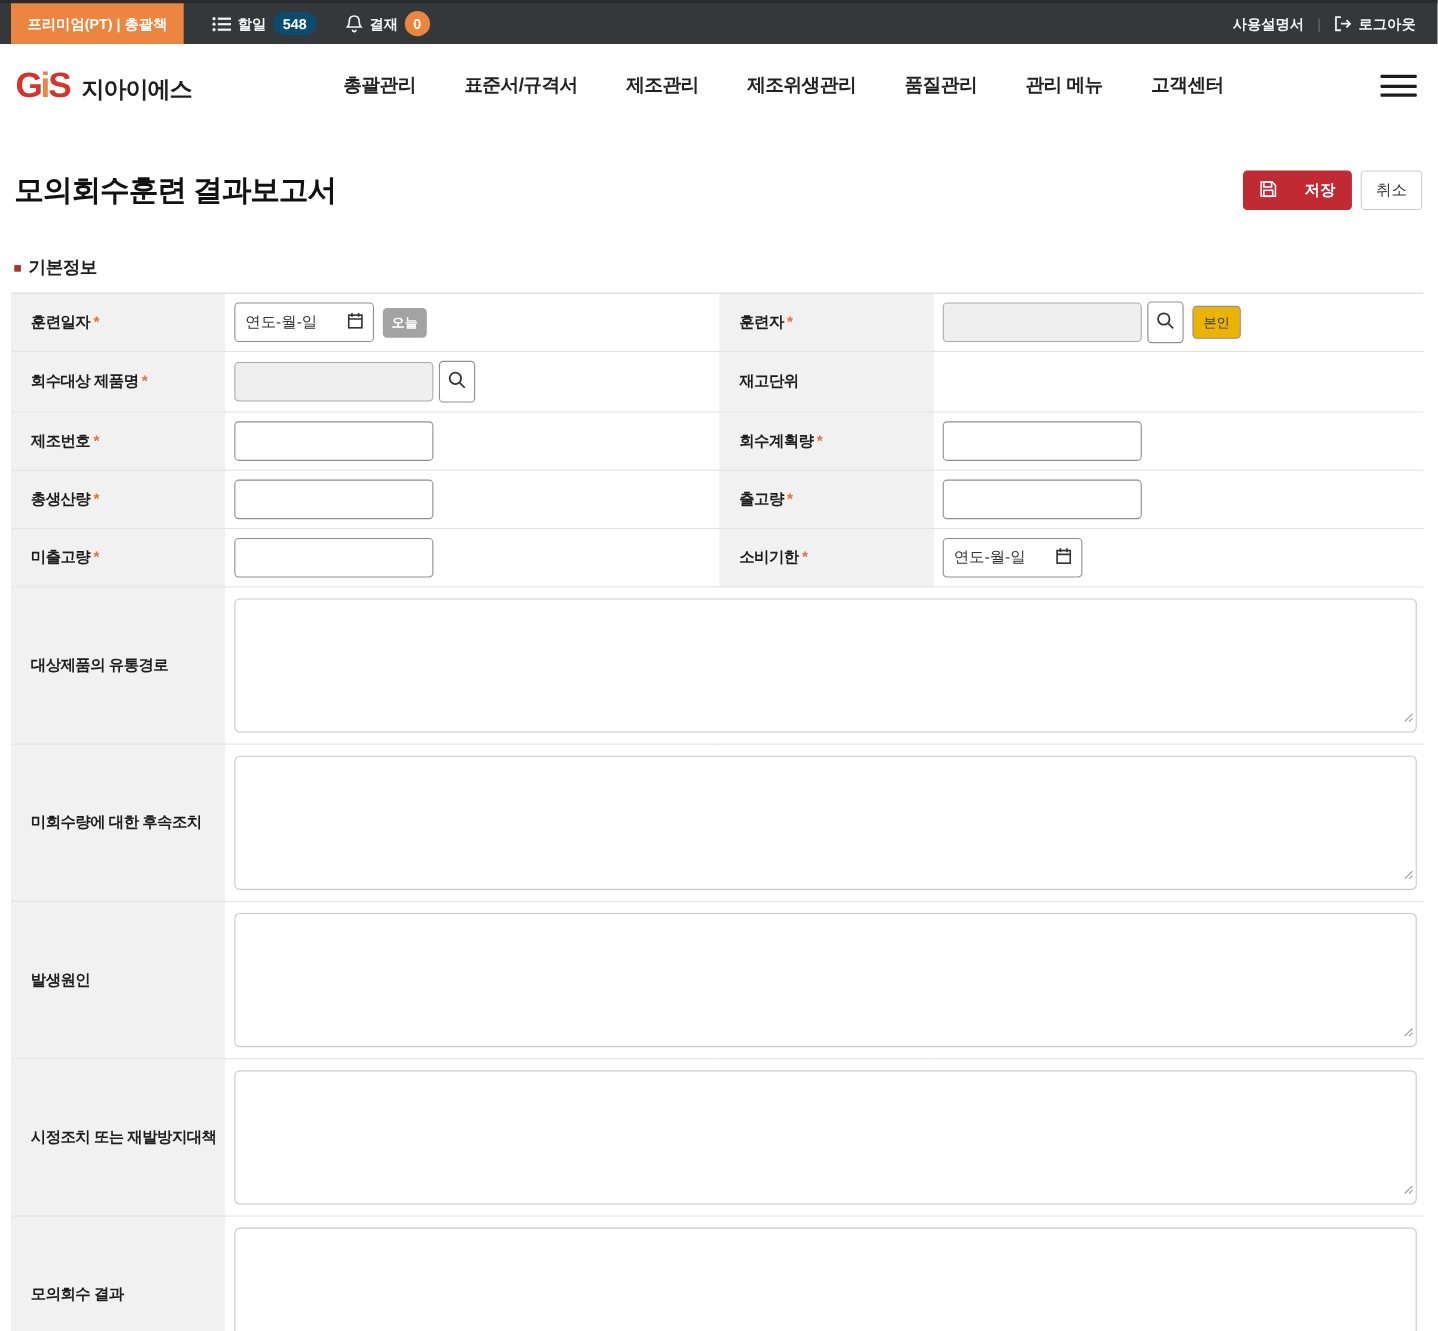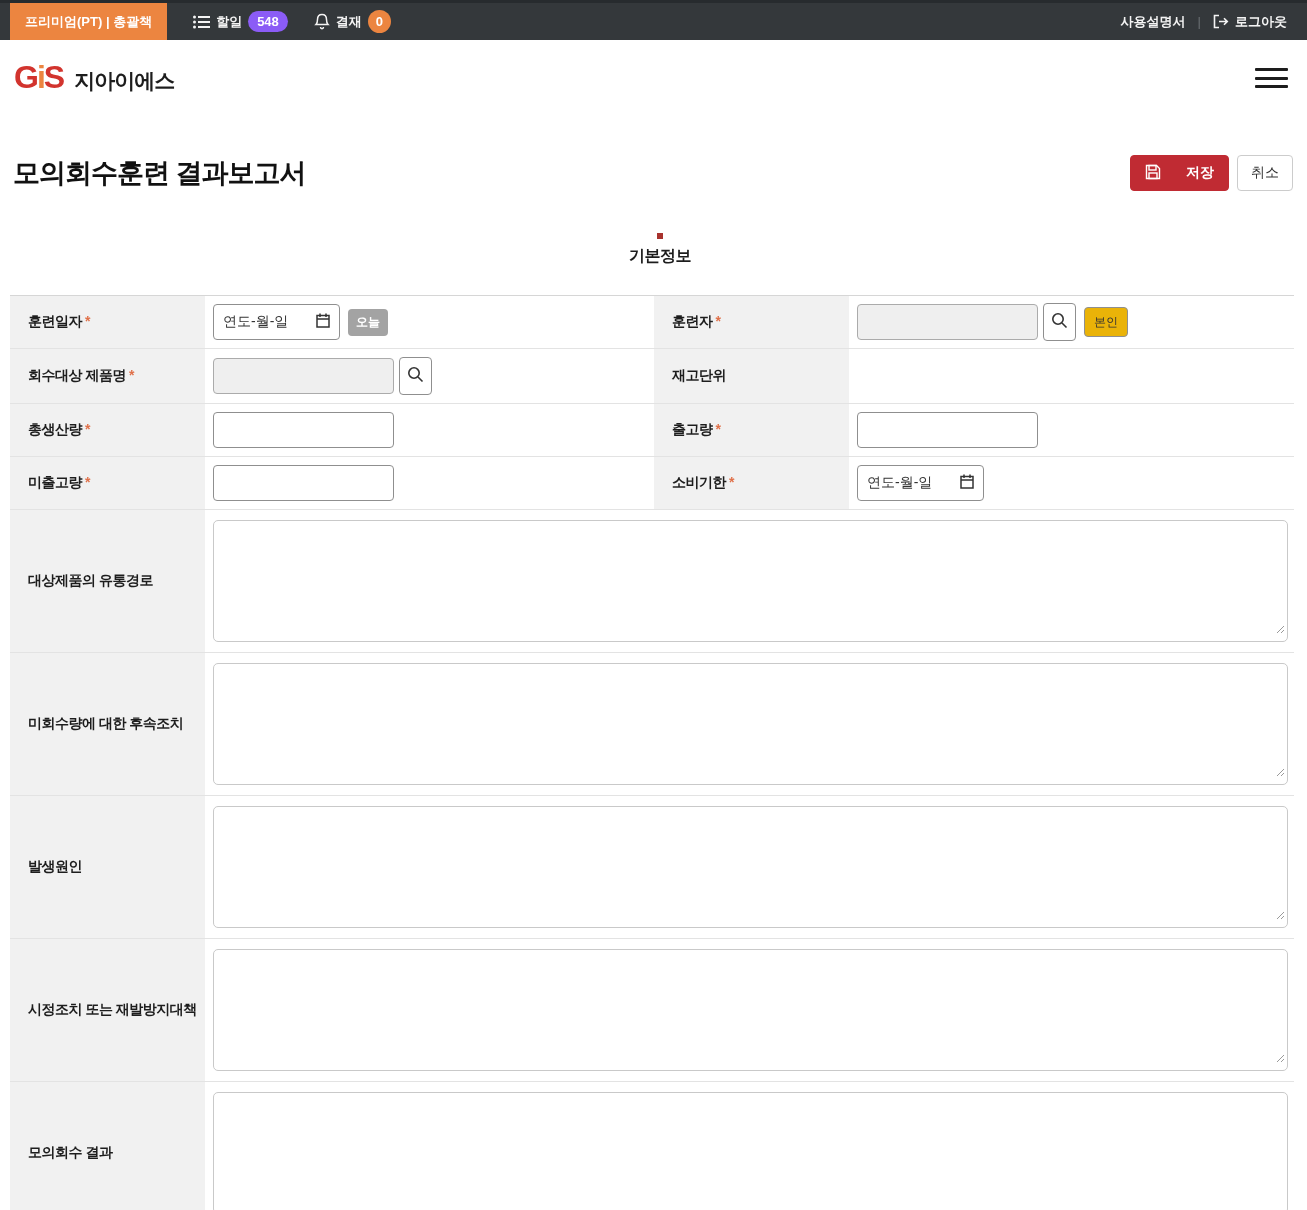--- a/index.html
+++ b/index.html
@@ -6,21 +6,21 @@
   html,body { width:1307px; height:1210px; overflow:hidden; background:#fff;
     font-family:"Liberation Sans","DejaVu Sans",sans-serif; color:#222; }
 
   
   .topbar { height:40px; background:#34383b; border-top:3px solid #272b2e;
     display:flex; align-items:center; color:#f4f4f4; font-size:13px; }
   .plan-btn { height:37px; margin-left:10px; padding:0 15px; background:#ec8540;
     color:#fff; font-weight:bold; display:flex; align-items:center; cursor:pointer; }
   .top-item { display:flex; align-items:center; gap:6px; margin-left:26px;
     font-weight:bold; cursor:pointer; }
-  .badge-pill { background:#8b5cf6; color:#fff; font-weight:bold; font-size:13px;
+  .badge-pill { background:#0c4a6e; color:#fff; font-weight:bold; font-size:13px;
     border-radius:12px; padding:3px 9px; min-width:24px; text-align:center; }
   .badge-circle { background:#ec8540; color:#fff; font-weight:bold; font-size:13px;
     border-radius:50%; width:23px; height:23px; display:flex; align-items:center; justify-content:center; }
   .top-right { margin-left:auto; display:flex; align-items:center; gap:12px; margin-right:20px; }
   .top-divider { color:#6b7074; font-weight:normal; }
   .top-link { font-weight:bold; cursor:pointer; display:flex; align-items:center; gap:6px; }
   .topbar svg { display:block; }
 
   
   .header { height:75px; background:#fff; display:flex; align-items:center; position:relative; }
@@ -38,21 +38,21 @@
   .title-row { display:flex; align-items:center; margin:40px 14px 16px 13px; }
   .page-title { font-size:27px; font-weight:bold; color:#111; letter-spacing:-1px; }
   .title-actions { margin-left:auto; display:flex; gap:8px; }
   .btn-save { background:#c02b33; color:#fff; border:1px solid #c02b33; border-radius:4px;
     font-size:14px; font-weight:bold; padding:0 14px; height:36px;
     display:flex; align-items:center; gap:25px; cursor:pointer; }
   .btn-cancel { background:#fff; color:#333; border:1px solid #ccc; border-radius:4px;
     font-size:14px; padding:0 13px; height:36px; display:flex; align-items:center; cursor:pointer; }
 
   
-  .section-head { display:flex; align-items:center; gap:7px; margin:42px 0 28px 13px;flex-direction:column; }
+  .section-head { display:flex; align-items:center; gap:7px; margin:42px 0 12px 13px; }
   .section-bullet { width:6px; height:6px; background:#a8322e; }
   .section-title { font-size:16px; font-weight:bold; color:#1d1d1d; letter-spacing:-0.5px; }
 
   
   table.form { width:1284px; margin-left:10px; border-collapse:collapse; table-layout:fixed;
     border-top:1px solid #d6d6d6; }
   table.form td { border-bottom:1px solid #e3e3e3; vertical-align:middle; }
   td.lbl { background:#f1f1f1; padding-left:18px; font-size:14px; font-weight:bold;
     color:#1d1d1d; letter-spacing:-0.5px; }
   td.val { background:#fff; padding-left:8px; }
@@ -129,20 +129,29 @@
       <span>로그아웃</span>
     </span>
   </div>
 </div>
 
 <div class="header">
   <div class="logo">
     <span class="logo-mark"><span>G</span><span class="logo-i-dot">i</span><span>S</span></span>
     <span class="logo-name">지아이에스</span>
   </div>
+  <nav class="nav">
+    <span class="nav-item">총괄관리</span>
+    <span class="nav-item">표준서/규격서</span>
+    <span class="nav-item">제조관리</span>
+    <span class="nav-item">제조위생관리</span>
+    <span class="nav-item">품질관리</span>
+    <span class="nav-item">관리 메뉴</span>
+    <span class="nav-item">고객센터</span>
+  </nav>
   <div class="hamburger">
     <span></span>
       <span></span>
       <span></span>
   </div>
 </div>
 
 <div class="title-row">
   <h1 class="page-title">모의회수훈련 결과보고서</h1>
   <div class="title-actions">
@@ -229,20 +238,34 @@
           </span>
         </button>
       </div>
     </td>
     <td class="lbl">
       <span>재고단위</span>
     </td>
     <td class="val"></td>
   </tr>
 
+  <tr class="r-std">
+    <td class="lbl">
+      <span>제조번호</span><span class="req">*</span>
+    </td>
+    <td class="val">
+      <input class="ctl text-input" type="text" value="" style="">
+    </td>
+    <td class="lbl">
+      <span>회수계획량</span><span class="req">*</span>
+    </td>
+    <td class="val">
+      <input class="ctl text-input" type="text" value="" style="">
+    </td>
+  </tr>
 
   <tr class="r-std">
     <td class="lbl">
       <span>총생산량</span><span class="req">*</span>
     </td>
     <td class="val">
       <input class="ctl text-input" type="text" value="" style="">
     </td>
     <td class="lbl">
       <span>출고량</span><span class="req">*</span>

